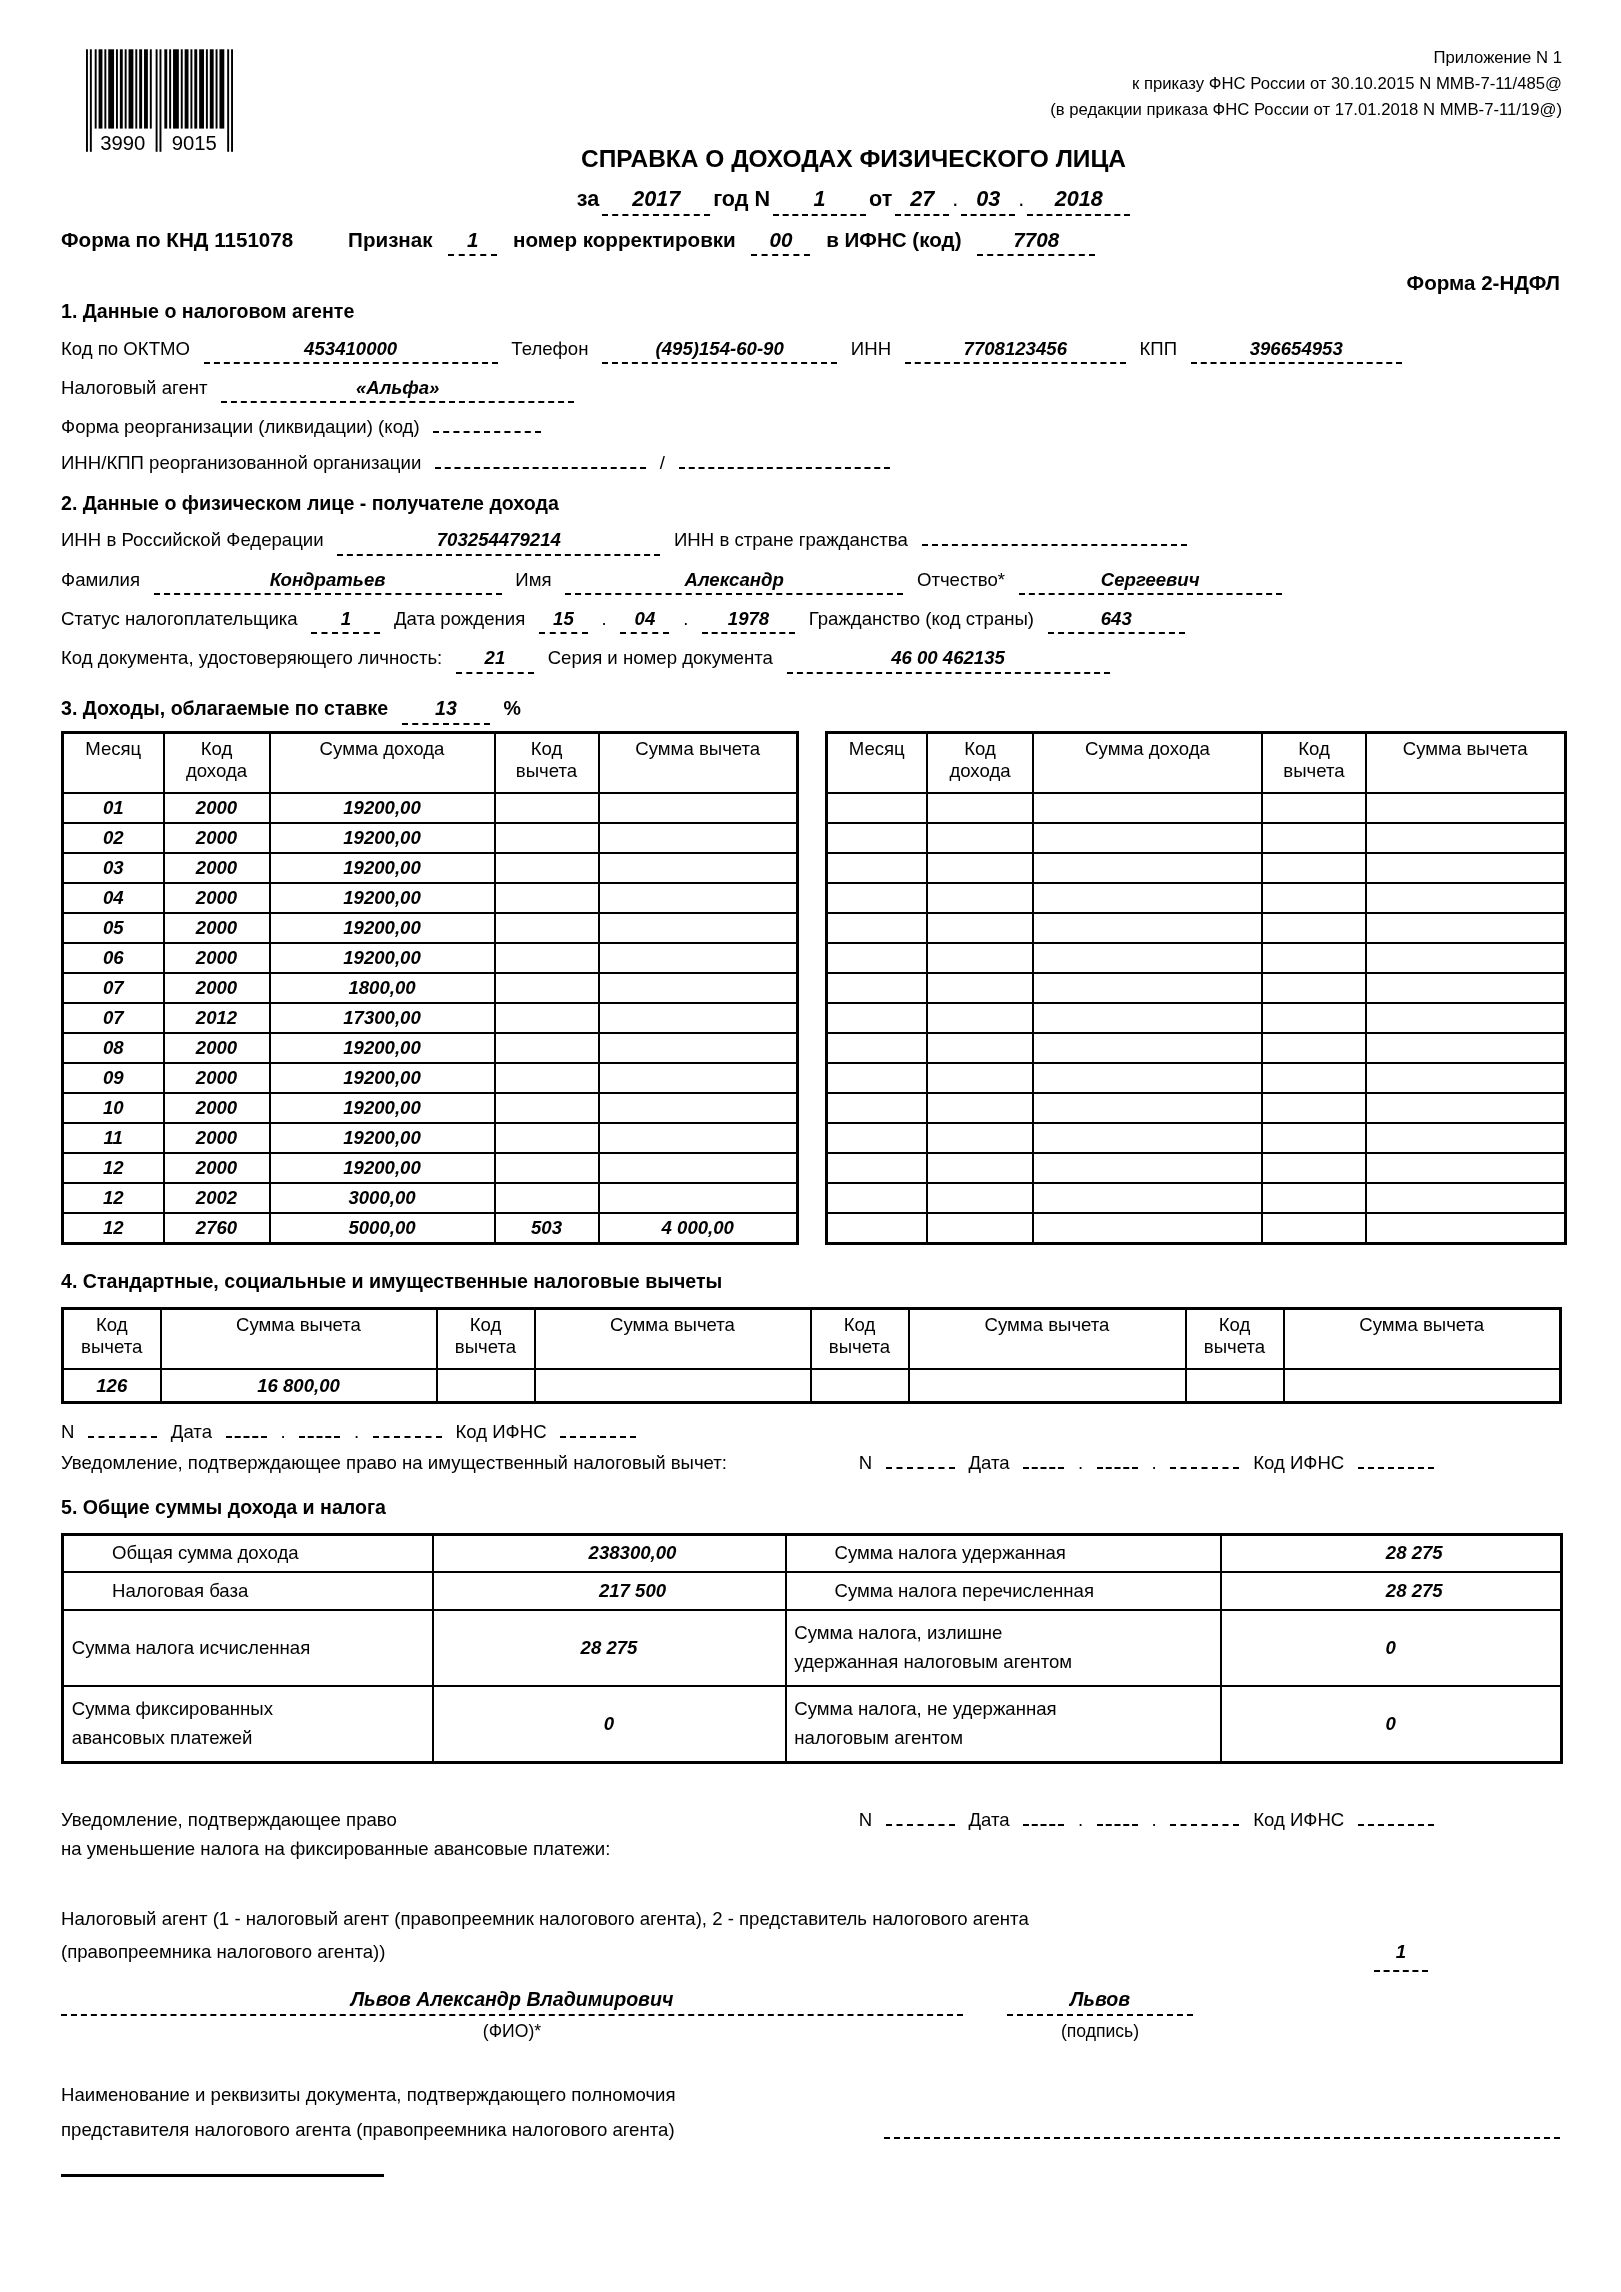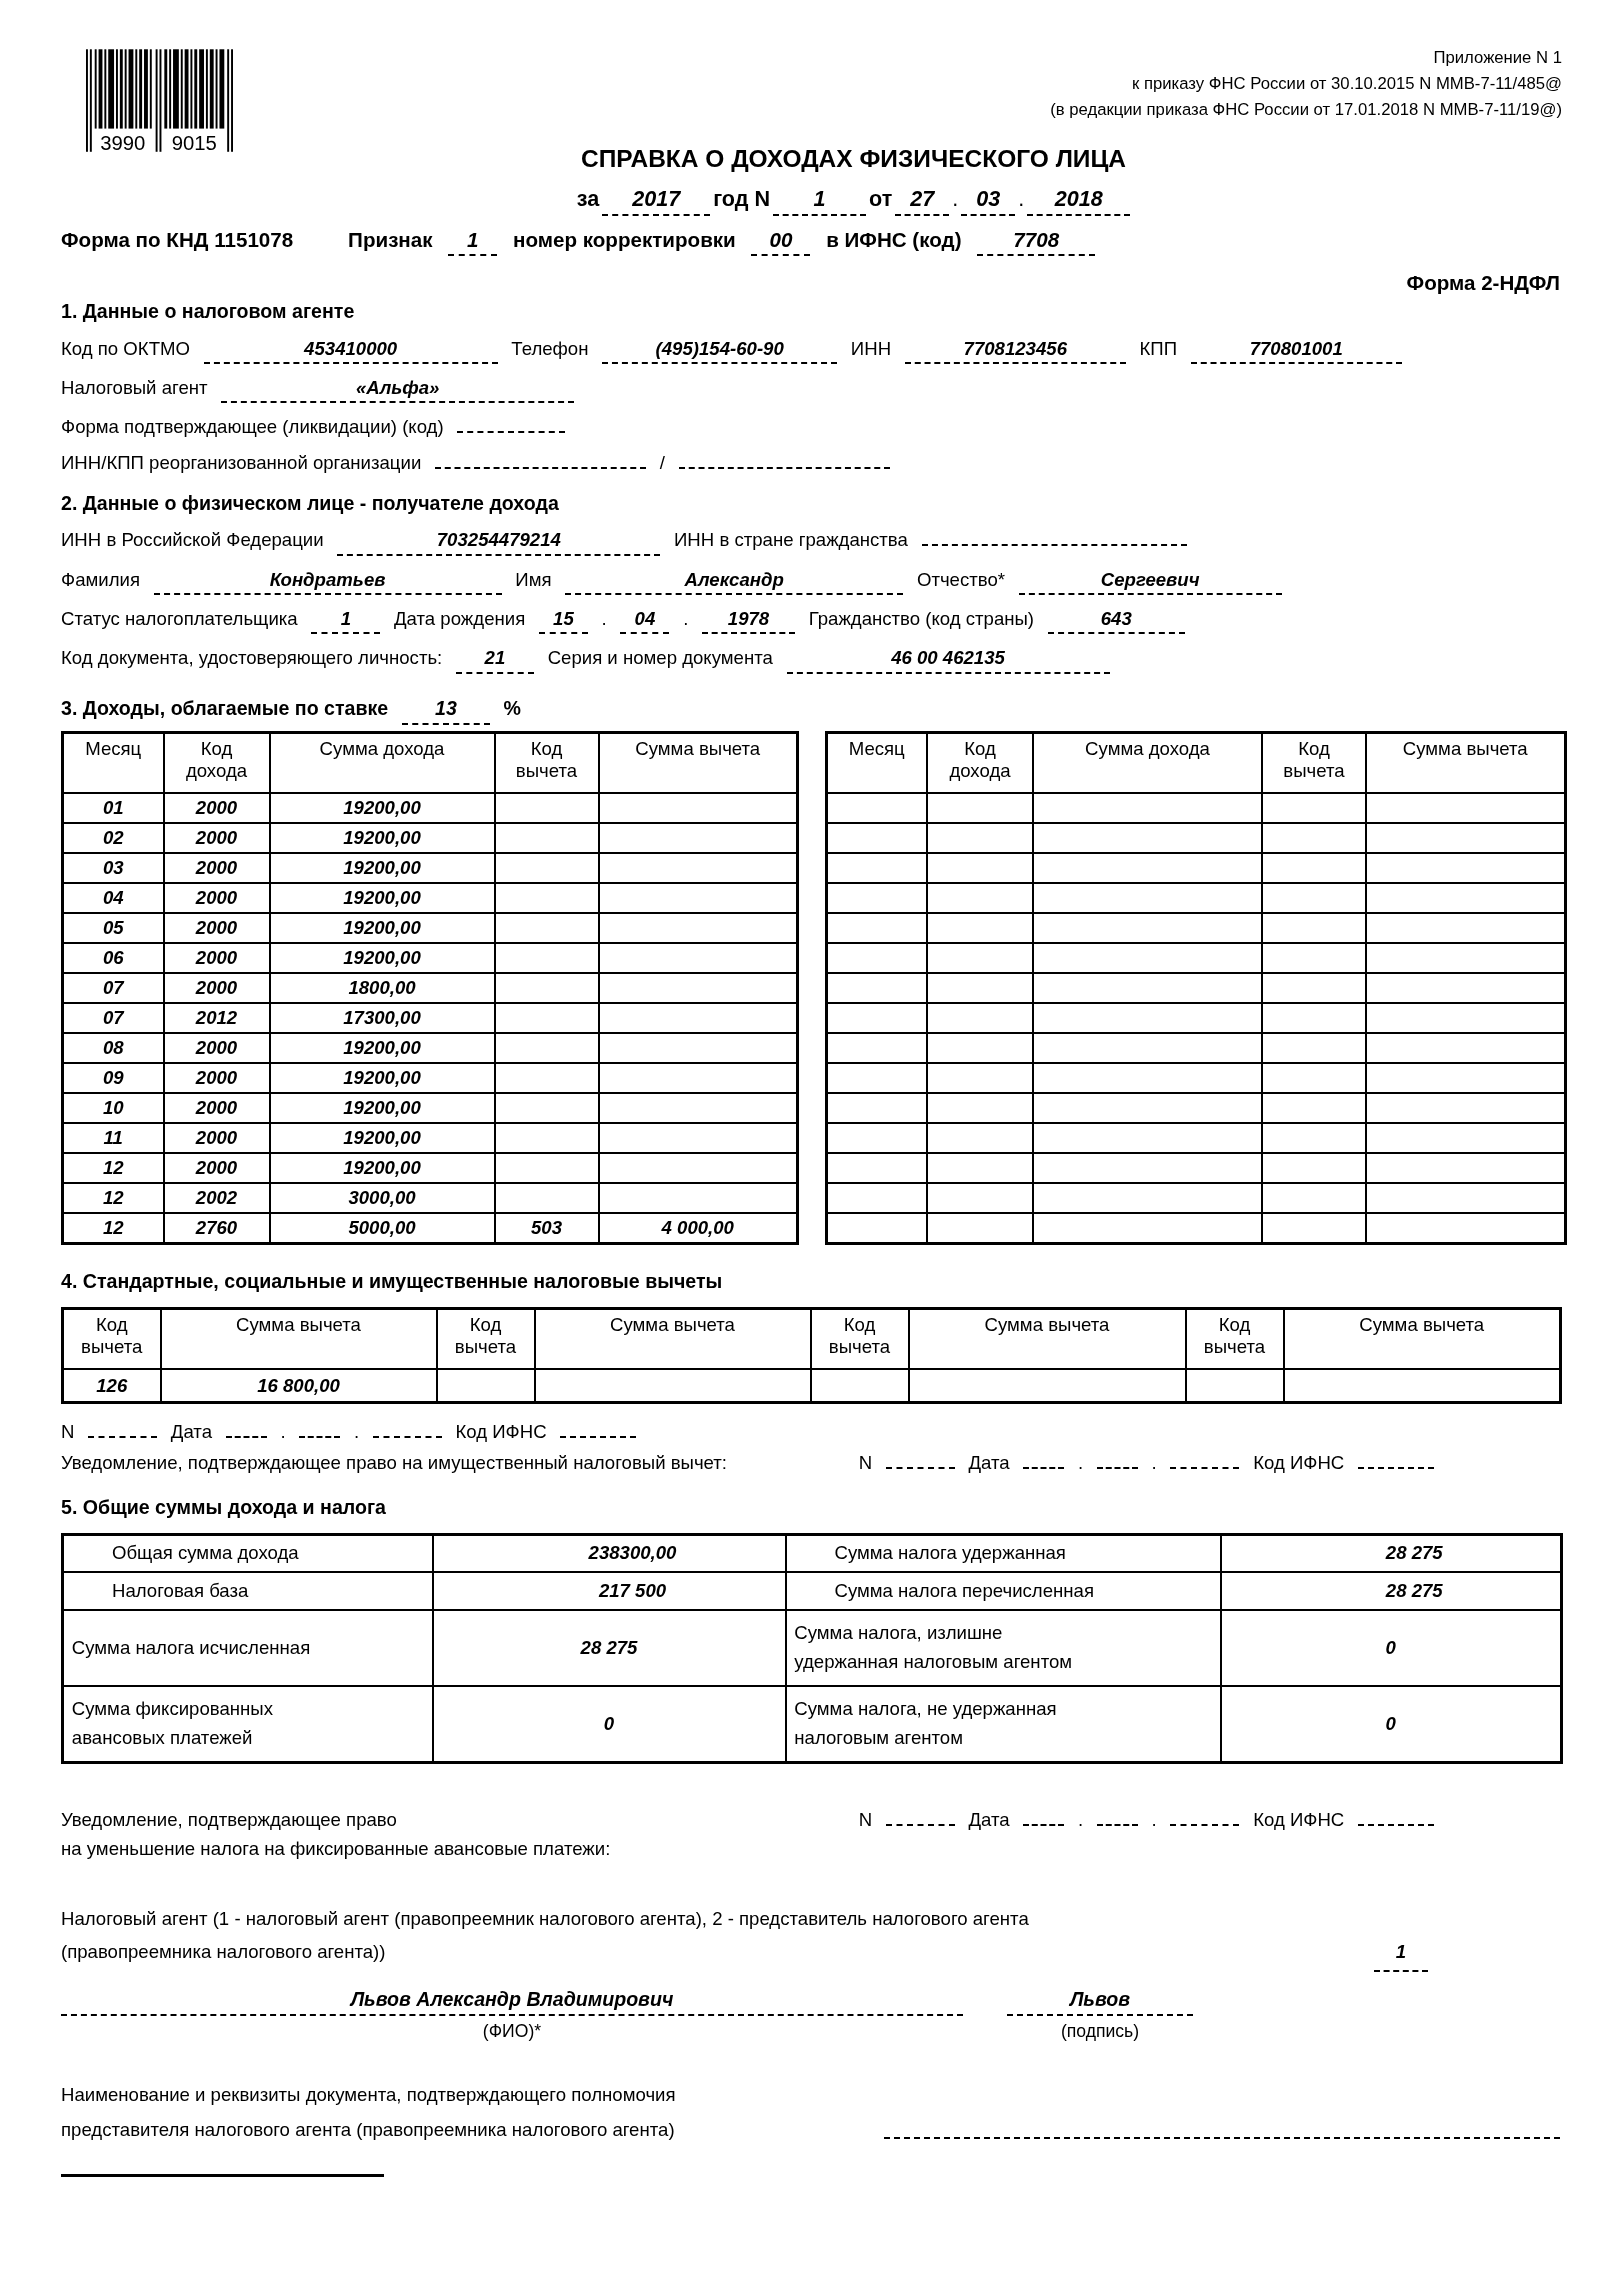--- a/index.html
+++ b/index.html
@@ -139,28 +139,28 @@
 
     <div class="sec-title">1. Данные о налоговом агенте</div>
     <div class="row">
       <span class="lbl">Код по ОКТМО</span>
       <span class="val" style="width:294px">453410000</span>
       <span class="lbl">Телефон</span>
       <span class="val" style="width:235px">(495)154-60-90</span>
       <span class="lbl">ИНН</span>
       <span class="val" style="width:221px">7708123456</span>
       <span class="lbl">КПП</span>
-      <span class="val" style="width:211px">770801001</span>
+      <span class="val" style="width:211px">396654953</span>
     </div>
     <div class="row">
       <span class="lbl">Налоговый агент</span>
       <span class="val" style="width:353px">«Альфа»</span>
     </div>
     <div class="row">
-      <span class="lbl">Форма подтверждающее (ликвидации) (код)</span>
+      <span class="lbl">Форма реорганизации (ликвидации) (код)</span>
       <span class="val" style="width:108px"></span>
     </div>
     <div class="row">
       <span class="lbl">ИНН/КПП реорганизованной организации</span>
       <span class="val" style="width:211px"></span>
       <span class="dot">/</span>
       <span class="val" style="width:211px"></span>
     </div>
 
     <div class="sec-title" style="margin-top:17.6px">2. Данные о физическом лице - получателе дохода</div>

